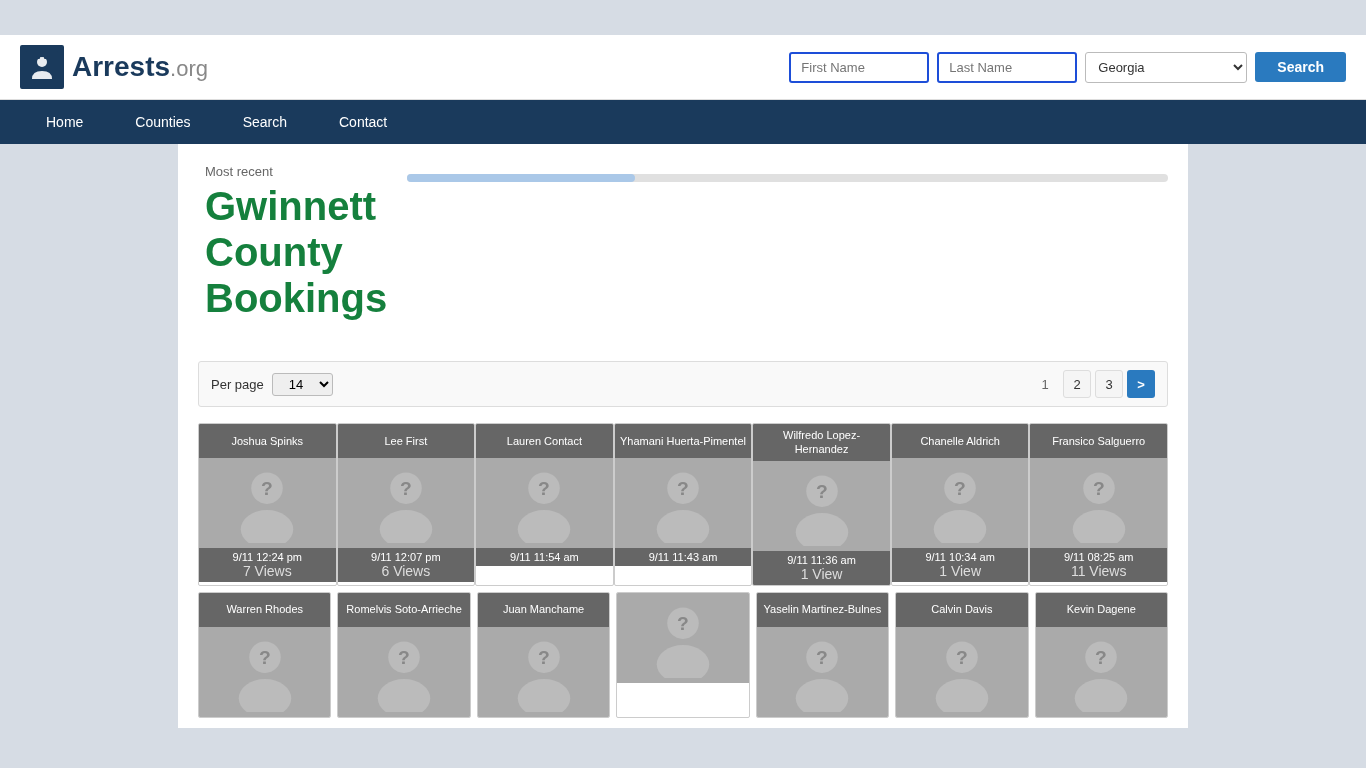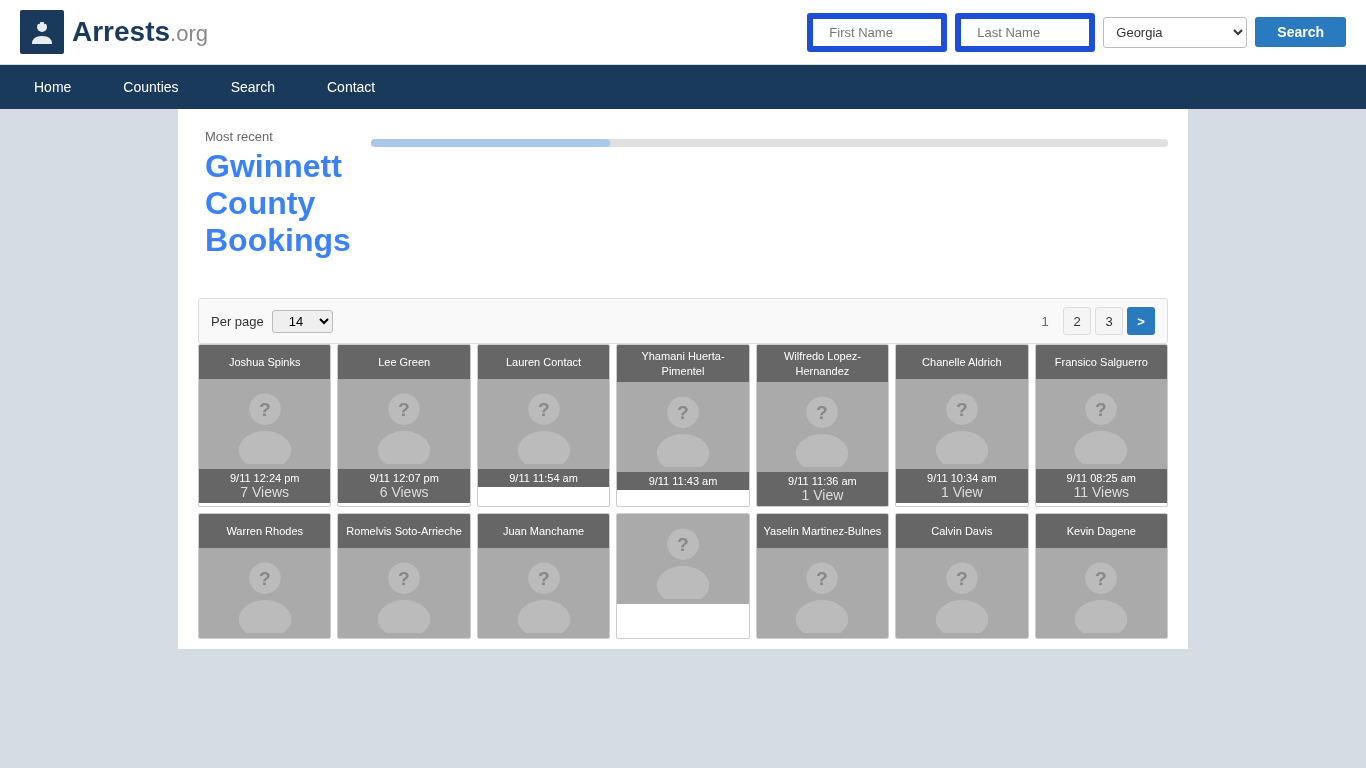--- a/index.html
+++ b/index.html
@@ -11,20 +11,21 @@
     }
 
     
     #header {
       background: #fff;
       padding: 10px 20px;
       display: flex;
       align-items: center;
       gap: 16px;
       border-bottom: 1px solid #ddd;
+      margin-top: 35px;
     }
     #logo-area {
       display: flex;
       align-items: center;
       gap: 8px;
       text-decoration: none;
     }
     #logo-icon {
       width: 44px;
       height: 44px;
@@ -47,71 +48,71 @@
       font-weight: normal;
       font-size: 22px;
     }
     #search-form {
       display: flex;
       align-items: center;
       gap: 8px;
       margin-left: auto;
     }
     #search-form input {
-      border: 6px solid #1d4ed8;
+      border: 2px solid #1d4ed8;
       border-radius: 3px;
-      padding: 6px 16px;
+      padding: 6px 10px;
       font-size: 13px;
       color: #aaa;
       width: 140px;
     }
     #search-form select {
       border: 1px solid #bbb;
       border-radius: 3px;
       padding: 6px 8px;
       font-size: 13px;
       color: #333;
-      width: 144px;
+      width: 162px;
       background: #fff;
     }
     #search-button {
       background: #2a7abf;
       color: #fff;
       border: none;
       border-radius: 3px;
       padding: 7px 22px;
       font-size: 14px;
       font-weight: bold;
       cursor: pointer;
     }
 
     
     #navbar {
       background: #1a3a5c;
       display: flex;
-      padding: 0 8px;
+      padding: 0 20px;
     }
     .nav-item {
       color: #fff;
       padding: 14px 26px;
       font-size: 14px;
       cursor: pointer;
       text-decoration: none;
     }
     #page-heading-area {
       margin-bottom: 20px;
     }
     #most-recent-label {
       color: #666;
       font-size: 13px;
       margin-bottom: 4px;
     }
     #page-title {
-      color: #3b82f6;
-      font-size: 32px;
+      color: #15803d;
+      font-size: 40px;
       font-weight: bold;
       line-height: 1.15;
     }
 
     
     #progress-bar-area {
       margin-left: 20px;
       flex: 1;
     }
     #progress-bar {
@@ -130,20 +131,21 @@
     #top-row {
       display: flex;
       align-items: flex-start;
     }
 
     
     #controls-bar {
       display: flex;
       align-items: center;
       justify-content: space-between;
+      margin-bottom: 16px;
       border: 1px solid #ddd;
       border-radius: 3px;
       padding: 8px 12px;
       background: #f9f9f9;
     }
     #per-page-area {
       display: flex;
       align-items: center;
       gap: 8px;
       font-size: 13px;
@@ -319,37 +321,37 @@
           </select>
         </div>
         <div id="pagination">
           <span class="page-plain page-num">1</span>
           <span class="page-num active">2</span>
           <span class="page-num active">3</span>
           <span class="page-num next">&gt;</span>
         </div>
       </div>
 
-      <div id="cards-row-1" style="display:grid;grid-template-columns:repeat(7,1fr);gap:6px;margin-bottom:6px;">
+      <div id="cards-row-1" style="display:grid;grid-template-columns:repeat(7,1fr);margin-bottom:6px;">
       <div class="booking-card">
             <div class="card-name">Joshua Spinks</div>
             <div class="silhouette-bg">
               <svg viewBox="0 0 80 90" xmlns="http://www.w3.org/2000/svg" style="width:70px;height:80px;">
     <circle cx="40" cy="28" r="18" fill="#bbb"></circle>
     <ellipse cx="40" cy="75" rx="30" ry="22" fill="#bbb"></ellipse>
     <text x="40" y="36" text-anchor="middle" fill="#888" font-size="22" font-weight="bold">?</text>
   </svg>
             </div>
             <div class="card-time-area">
               <div class="card-time">9/11 12:24 pm</div>
               <div class="card-views">7 Views</div>
             </div>
           </div>
           <div class="booking-card">
-            <div class="card-name">Lee Green</div>
+            <div class="card-name">Lee First</div>
             <div class="silhouette-bg">
               <svg viewBox="0 0 80 90" xmlns="http://www.w3.org/2000/svg" style="width:70px;height:80px;">
     <circle cx="40" cy="28" r="18" fill="#bbb"></circle>
     <ellipse cx="40" cy="75" rx="30" ry="22" fill="#bbb"></ellipse>
     <text x="40" y="36" text-anchor="middle" fill="#888" font-size="22" font-weight="bold">?</text>
   </svg>
             </div>
             <div class="card-time-area">
               <div class="card-time">9/11 12:07 pm</div>
               <div class="card-views">6 Views</div>

